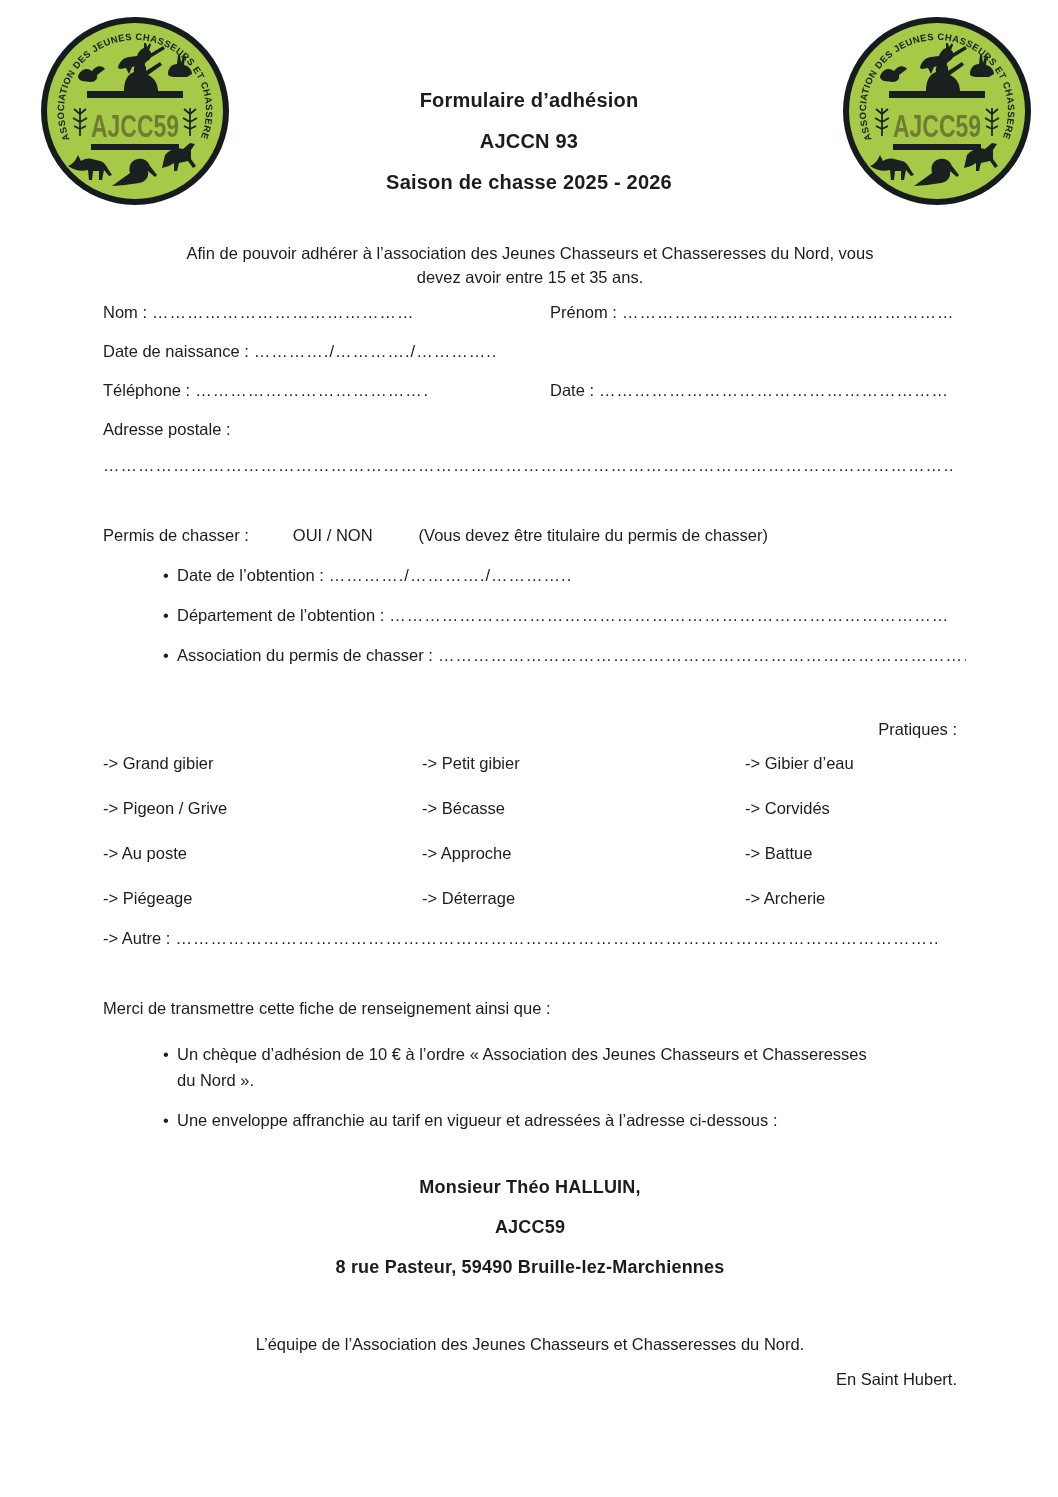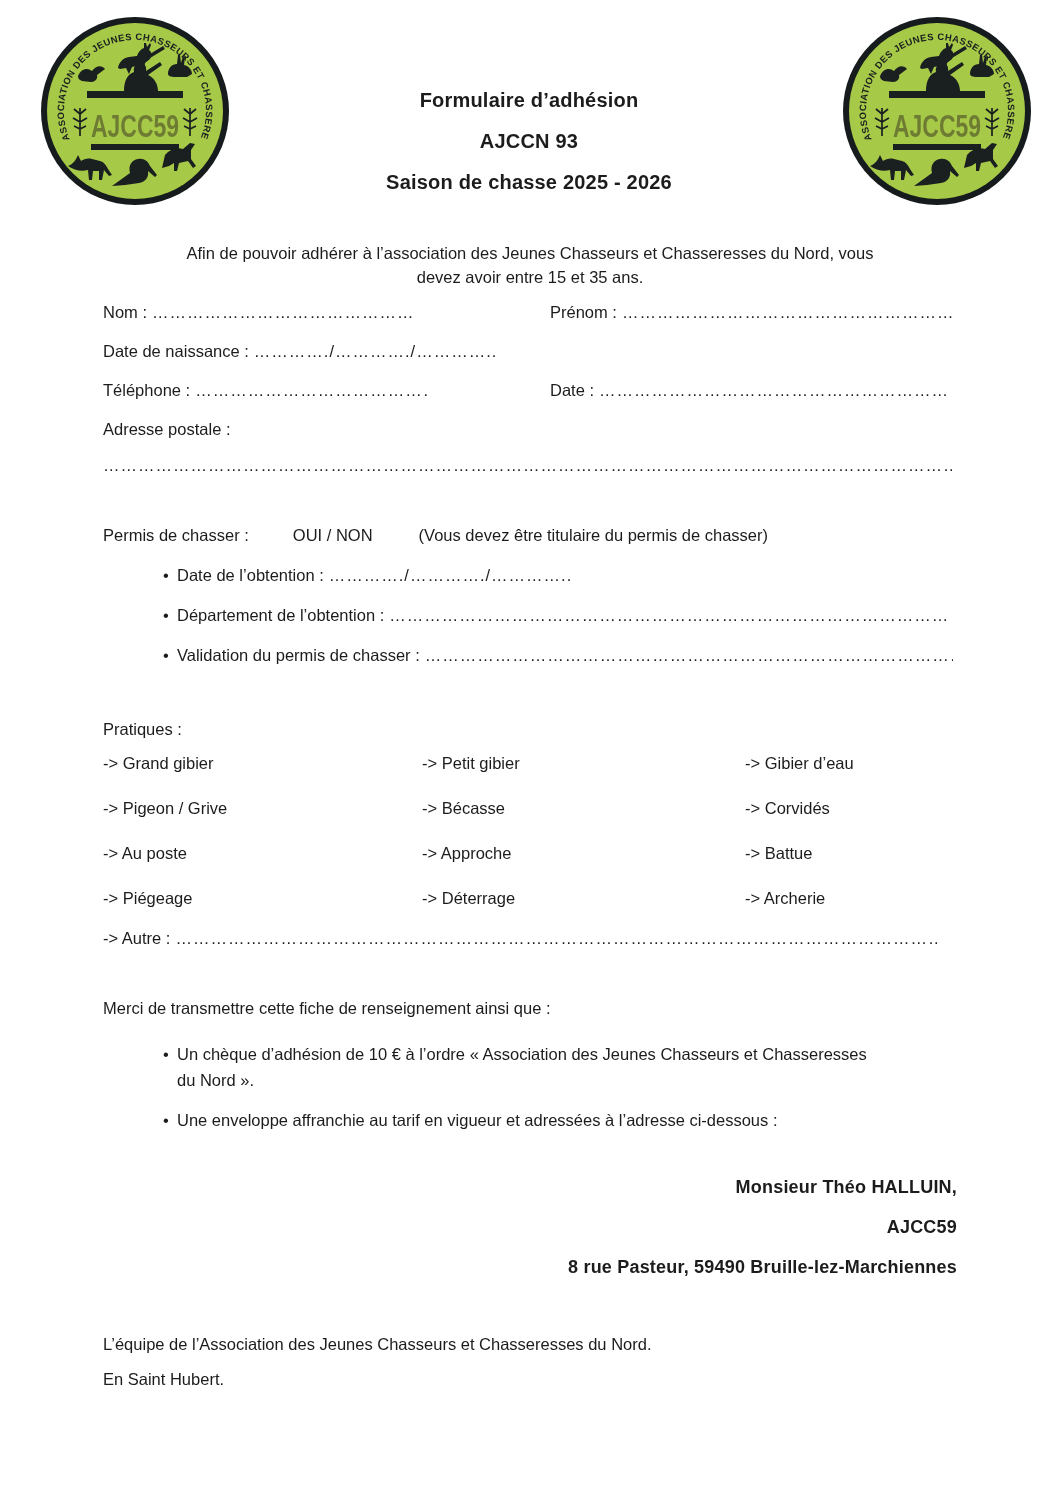--- a/index.html
+++ b/index.html
@@ -32,34 +32,34 @@
   .d-dept { width:578px; } .d-valid { width:528px; }
   .d-autre { width:764px; }
   .addr-dots-row { margin-bottom:0; margin-top:-3px; }
 
   .permis-row { margin-top:51px; font-size:16.5px; line-height:19px; margin-bottom:21px; white-space:nowrap; }
   .permis-choice { margin-left:44px; }
   .permis-note { margin-left:46px; }
   .pbullet { padding-left:60px; display:flex; font-size:16.5px; line-height:19px; margin-bottom:21px; white-space:nowrap; }
   .bdot { width:14px; flex:none; }
 
-  .prat-label { margin-top:55px; font-size:16.5px; line-height:19px; margin-bottom:15px; }
+  .prat-label { margin-top:55px; font-size:16.5px; line-height:19px; margin-bottom:15px;text-align:right; }
   .prat-grid { display:grid; grid-template-columns:319px 323px auto; row-gap:26px; font-size:16.5px; line-height:19px; }
   .autre-row { margin-top:21px; font-size:16.5px; line-height:19px; white-space:nowrap; }
 
   .merci { margin-top:51px; font-size:16.5px; line-height:19px; }
   .bullet-item { display:flex; padding-left:60px; margin-top:23px; font-size:16.5px; line-height:26px; }
   .bullet-item + .bullet-item { margin-top:14px; }
   .btext { max-width:712px; }
 
-  .contact { margin-top:44px; text-align:right; }
+  .contact { margin-top:44px; text-align:center; }
   .contact-line { font-size:18px; font-weight:bold; line-height:21px; margin-bottom:19px; letter-spacing:0.2px; }
 
-  .closing { margin-top:57px; font-size:16.5px; line-height:19px; }
-  .signoff { margin-top:16px; font-size:16.5px; line-height:19px; }
+  .closing { margin-top:57px; font-size:16.5px; line-height:19px;text-align:center; }
+  .signoff { margin-top:16px; font-size:16.5px; line-height:19px; text-align:right; }
 
   svg text { font-family:"Liberation Sans","DejaVu Sans",sans-serif; }
 </style>
 </head>
 <body>
 
 <div class="page">
 
   <div class="logo logo-left">
     <svg width="190" height="190" viewBox="0 0 190 190">
@@ -161,21 +161,21 @@
       <div class="pbullet">
         <span class="bdot">•</span>
         <span><span>Date de l’obtention :</span><span class="dots">…………./…………./…………..</span></span>
       </div>
       <div class="pbullet">
         <span class="bdot">•</span>
         <span><span>Département de l’obtention :</span><span class="dots d-dept">……………………………………………………………………………………</span></span>
       </div>
       <div class="pbullet">
         <span class="bdot">•</span>
-        <span><span>Validation du permis de chasser :</span><span class="dots d-valid">……………………………………………………………………………………</span></span>
+        <span><span>Association du permis de chasser :</span><span class="dots d-valid">……………………………………………………………………………………</span></span>
       </div>
     </div>
 
     <div>
       <div class="prat-label">Pratiques :</div>
       <div class="prat-grid">
         <div>-&gt; Grand gibier</div>
         <div>-&gt; Petit gibier</div>
         <div>-&gt; Gibier d’eau</div>
         <div>-&gt; Pigeon / Grive</div>

